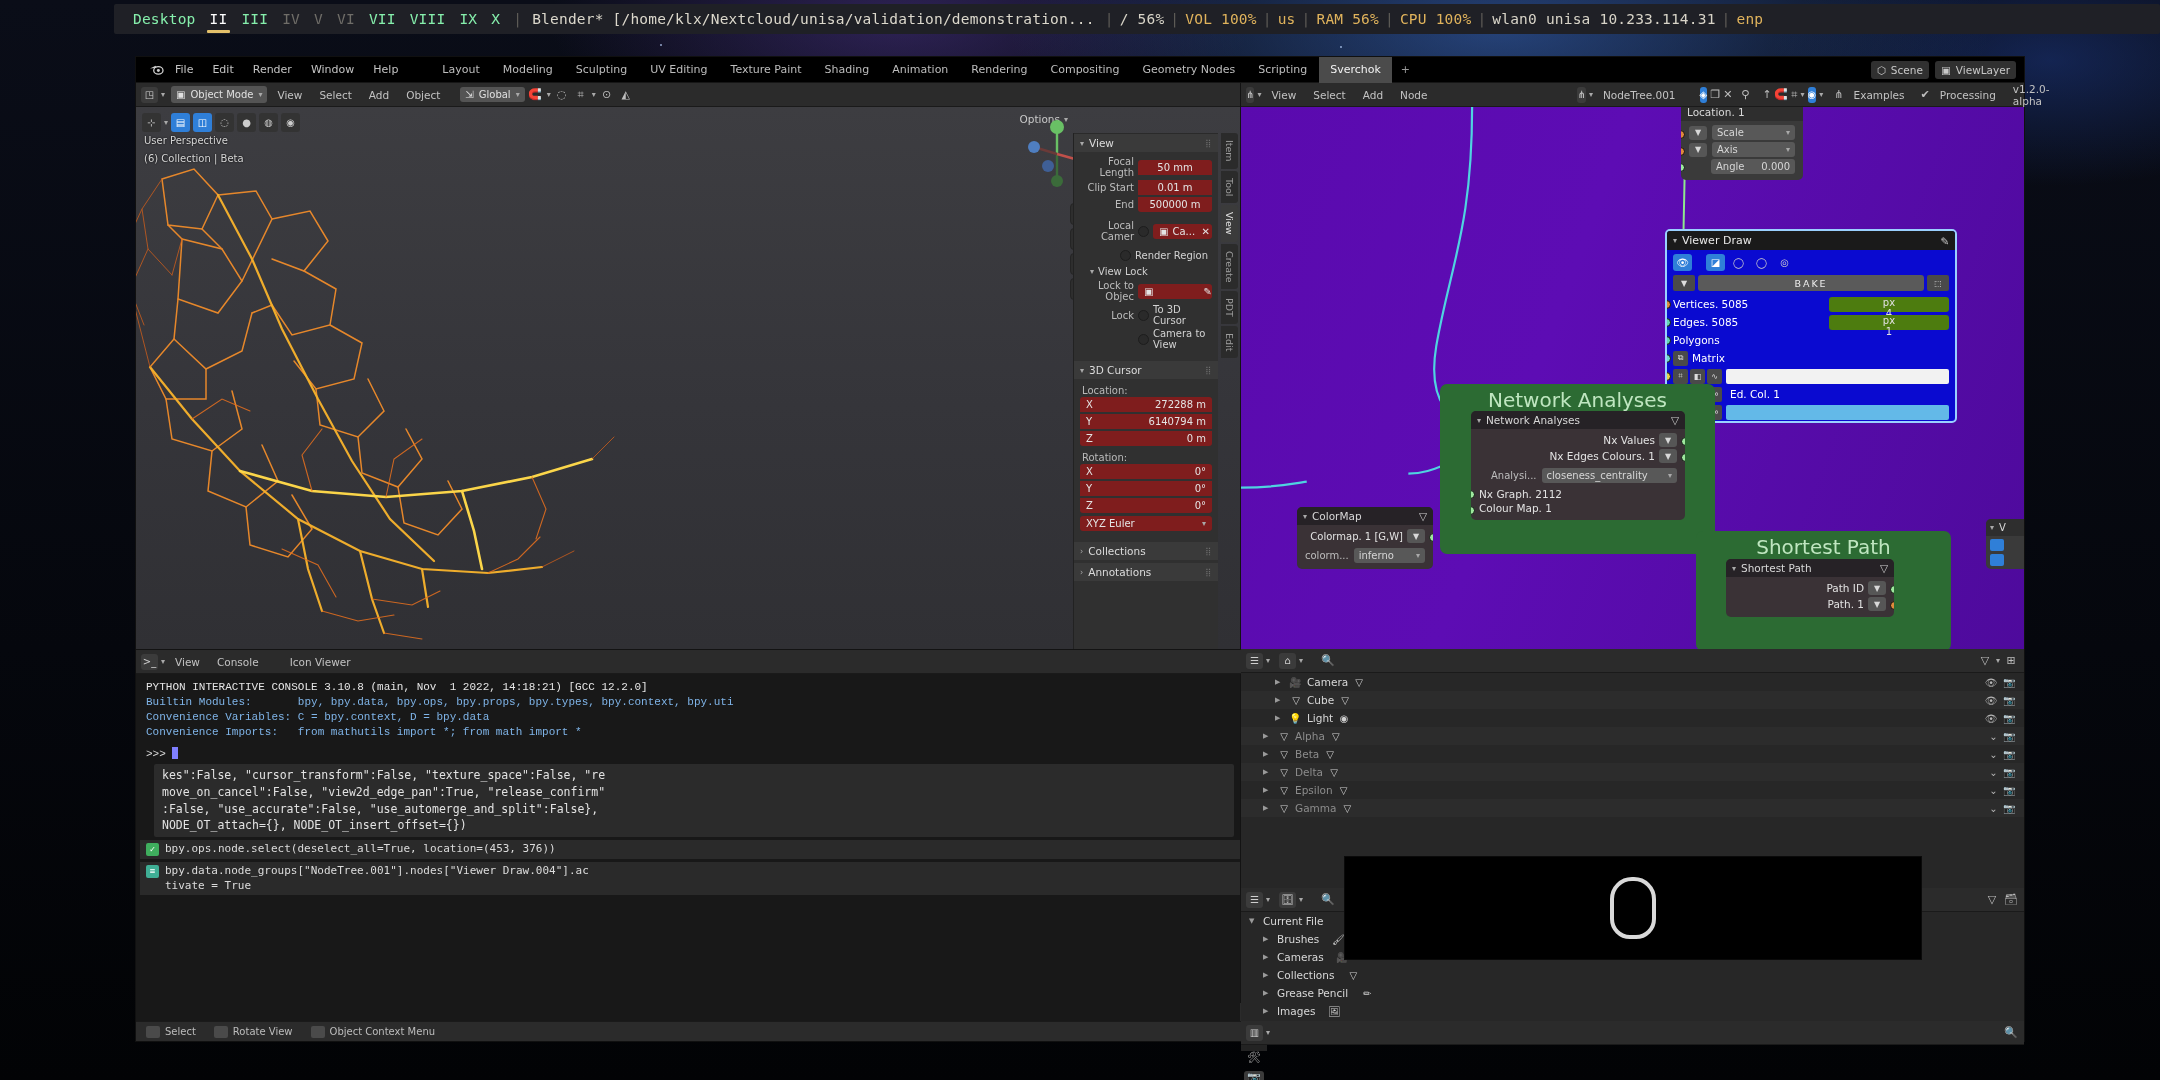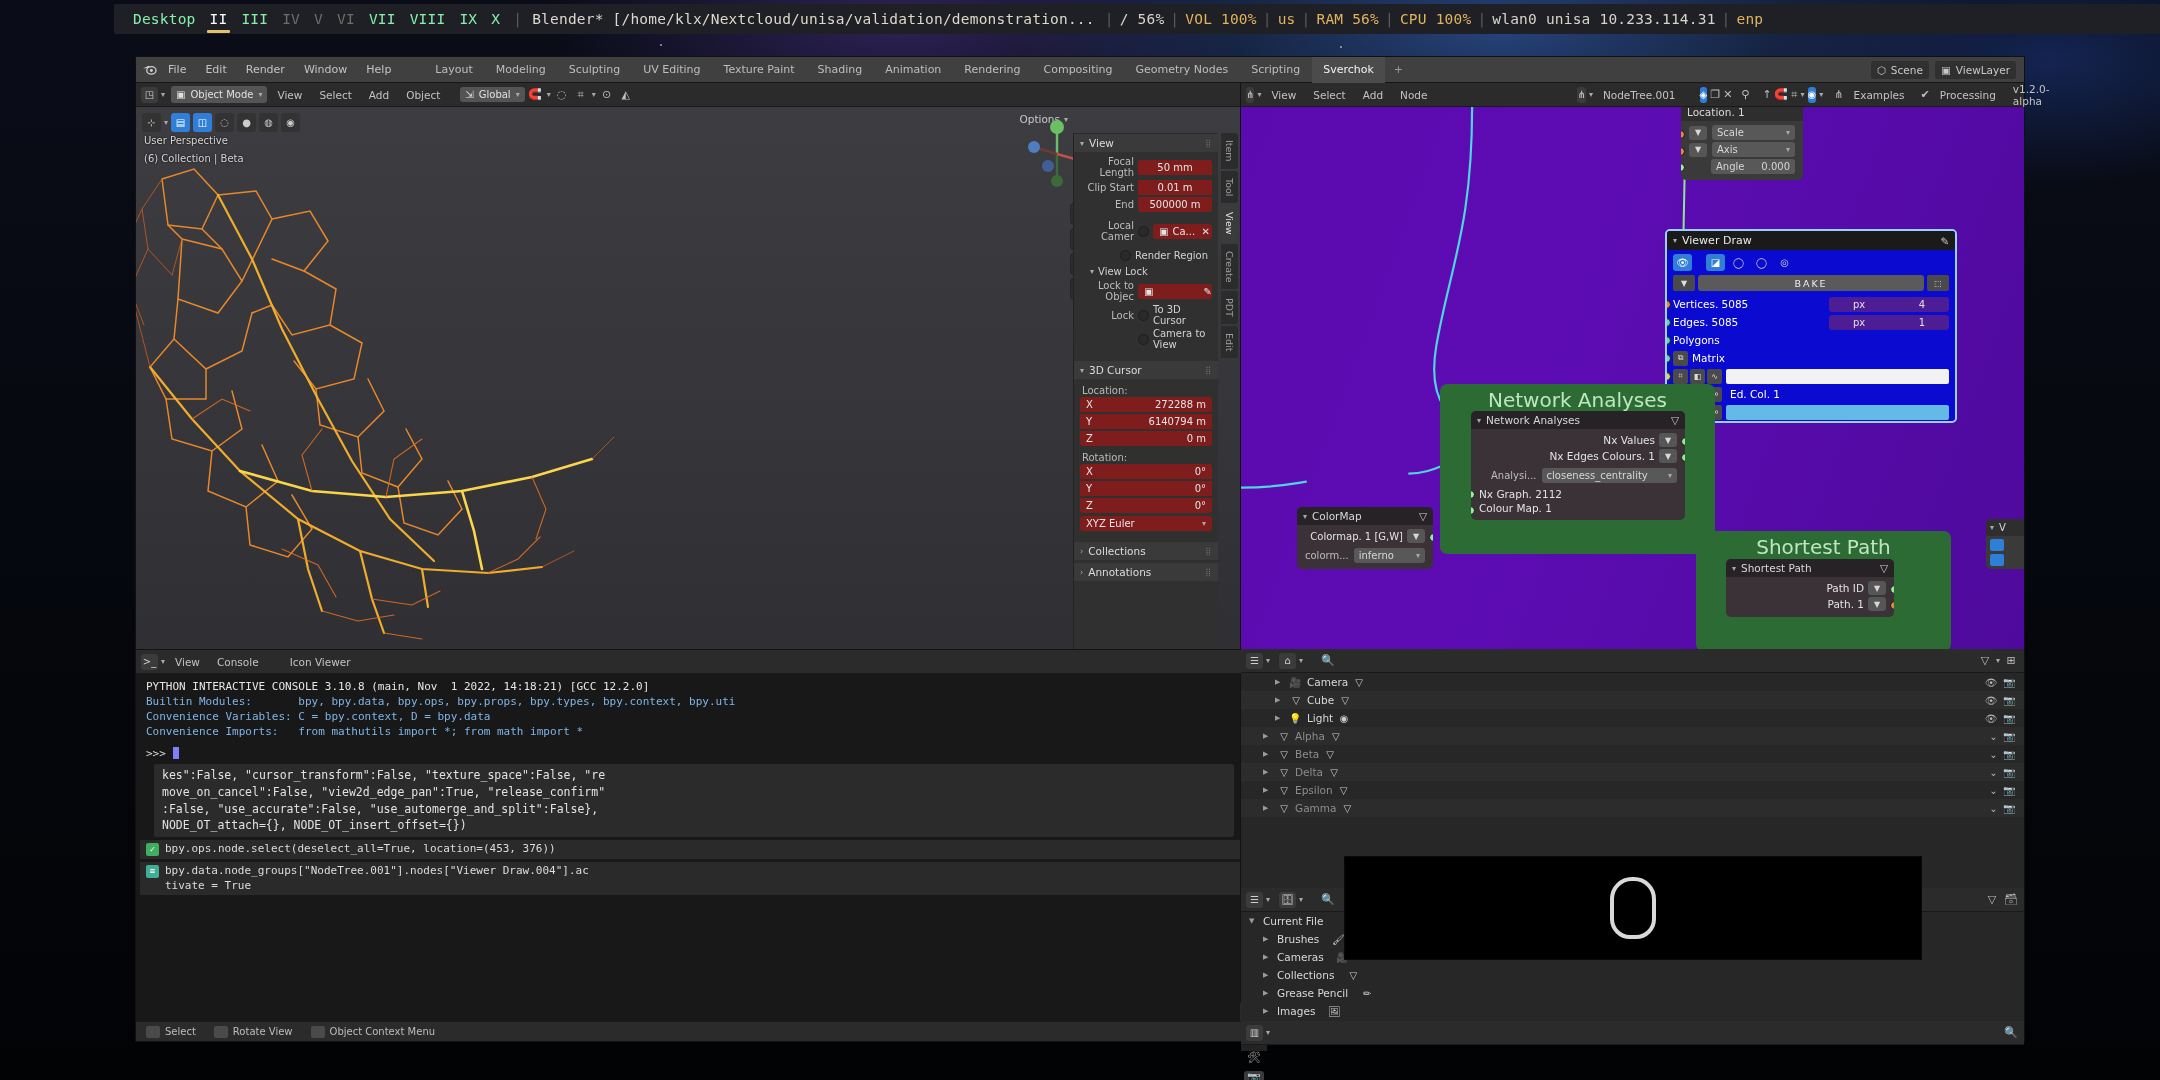--- a/index.html
+++ b/index.html
@@ -46,22 +46,22 @@
   .tb-amber { color:#e0b35c; }
   .tb-plain { color:#d8d4c8; }
 
   
   .blender {
     position:absolute; left:135px; top:56px; width:1890px; height:986px;
     background:#1d1d1d; border:1px solid #101010; display:flex; flex-direction:column;
   }
 
   
-  .b-topbar { height:26px; background:#404040; display:flex; align-items:center;
-    padding-left:3px; border-bottom:1px solid #161616; position:relative; }
+  .b-topbar { height:26px; background:#000000; display:flex; align-items:center;
+    padding-left:10px; border-bottom:1px solid #161616; position:relative; }
   .b-logo { width:20px; height:18px; display:flex; align-items:center; justify-content:center; color:#cfcfcf; }
   .b-menu { display:flex; align-items:center; gap:1px; }
   .b-menu .mi { padding:3px 9px; color:#c3c3c3; font-size:11px; border-radius:3px; }
   .b-tabs { display:flex; align-items:center; margin-left:24px; gap:1px; height:26px; }
   .b-tabs .wt { padding:5px 11px; color:#bdbdbd; font-size:11px; height:26px; line-height:16px; }
   .b-tabs .wt.sel { background:#4b4b4b; color:#f2f2f2; }
   .b-tabs .wt.plus { color:#9a9a9a; padding:5px 8px; }
   .b-topbar-right { margin-left:auto; display:flex; align-items:center; gap:6px; padding-right:8px; }
   .b-scenefield { display:flex; align-items:center; background:#303030; border-radius:3px; height:18px;
     padding:0 6px; gap:5px; font-size:10.5px; color:#c8c8c8; }
@@ -170,33 +170,33 @@
   .vd-iconrow { display:flex; align-items:center; gap:4px; padding:4px 6px; }
   .vd-ibox { width:19px; height:17px; border-radius:3px; display:flex; align-items:center; justify-content:center;
      font-size:10px; color:#cfcfcf; }
   .vd-ibox.on { background:#2f7fd8; color:#fff; }
   .vd-ibox.grp { background:transparent; }
   .vd-bake { display:flex; align-items:center; gap:3px; padding:0 6px 4px 6px; }
   .vd-bakebtn { flex:1; height:16px; background:#5a5a5a; border-radius:3px; display:flex;
     align-items:center; justify-content:center; font-size:9.5px; letter-spacing:2px; color:#ececec; }
   .vd-row { display:flex; align-items:center; gap:4px; padding:1px 6px; position:relative; height:18px;}
   .vd-name { font-size:10.5px; color:#ffffff; }
-  .vd-px { margin-left:auto; width:120px; height:15px; background:#4c1d95; border-radius:3px;
-    display:flex; align-items:center; justify-content:space-between; padding:0 24px; font-size:10px; color:#e0e0e0; }
+  .vd-px { margin-left:auto; width:120px; height:15px; background:#4d7c0f; border-radius:3px;
+    display:flex; align-items:center; justify-content:space-between; padding:0 7px; font-size:10px; color:#e0e0e0;flex-direction:column; }
   .vd-swatch { flex:1; height:15px; border-radius:2px; }
   .vd-miniicons { display:flex; gap:2px; }
   .vd-mi { width:15px; height:15px; background:#4a4a4a; border-radius:2px; display:flex;
     align-items:center; justify-content:center; font-size:8px; color:#ddd; }
   .vd-mi.on { background:#2f7fd8; }
 
   
   .pyconsole { width:1104px; }
   .py-body { flex:1; background:#181818; overflow:hidden; position:relative;
     font-family:"DejaVu Sans Mono", monospace; font-size:11px; line-height:1.35; padding:6px 0 0 4px; }
-  .py-line { white-space:pre; padding-left:6px; }
+  .py-line { white-space:pre; padding-left:6px;font-family:Liberation Mono, monospace; }
   .c-white { color:#e6e6e6; }
   .c-blue { color:#7fb4e8; }
   .py-prompt { color:#d8d8d8; }
   .caret { display:inline-block; width:6px; height:12px; background:#7f7fff; vertical-align:-2px; }
   .info-row { display:flex; align-items:flex-start; gap:6px; padding:2px 6px; background:#2a2a2a;
      margin-top:3px; font-family:"DejaVu Sans Mono", monospace; font-size:11px; color:#dcdcdc; }
   .info-row .ic { width:13px; height:13px; border-radius:2px; flex:none; display:flex;
      align-items:center; justify-content:center; font-size:9px; color:#fff; margin-top:1px;}
   .ic-green { background:#3fae5e; }
   .ic-teal { background:#3fae95; }

